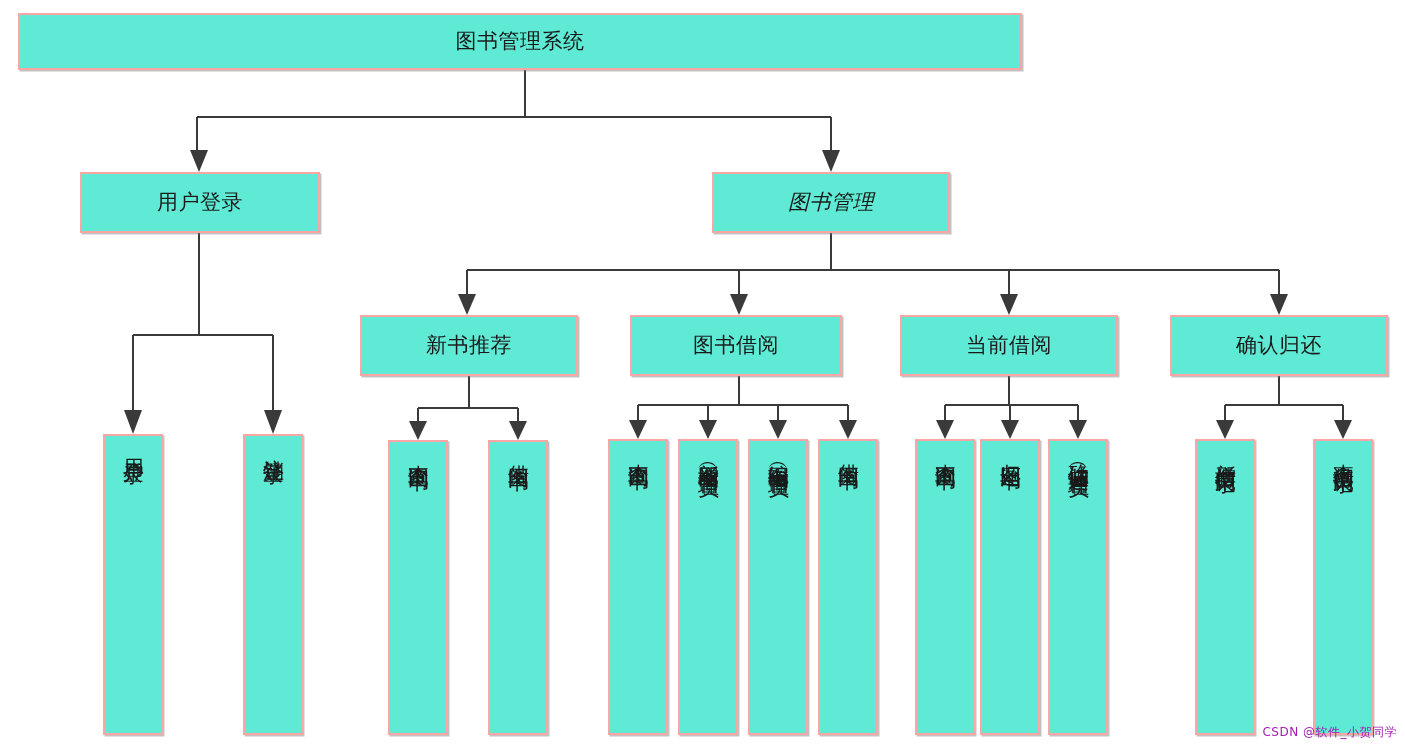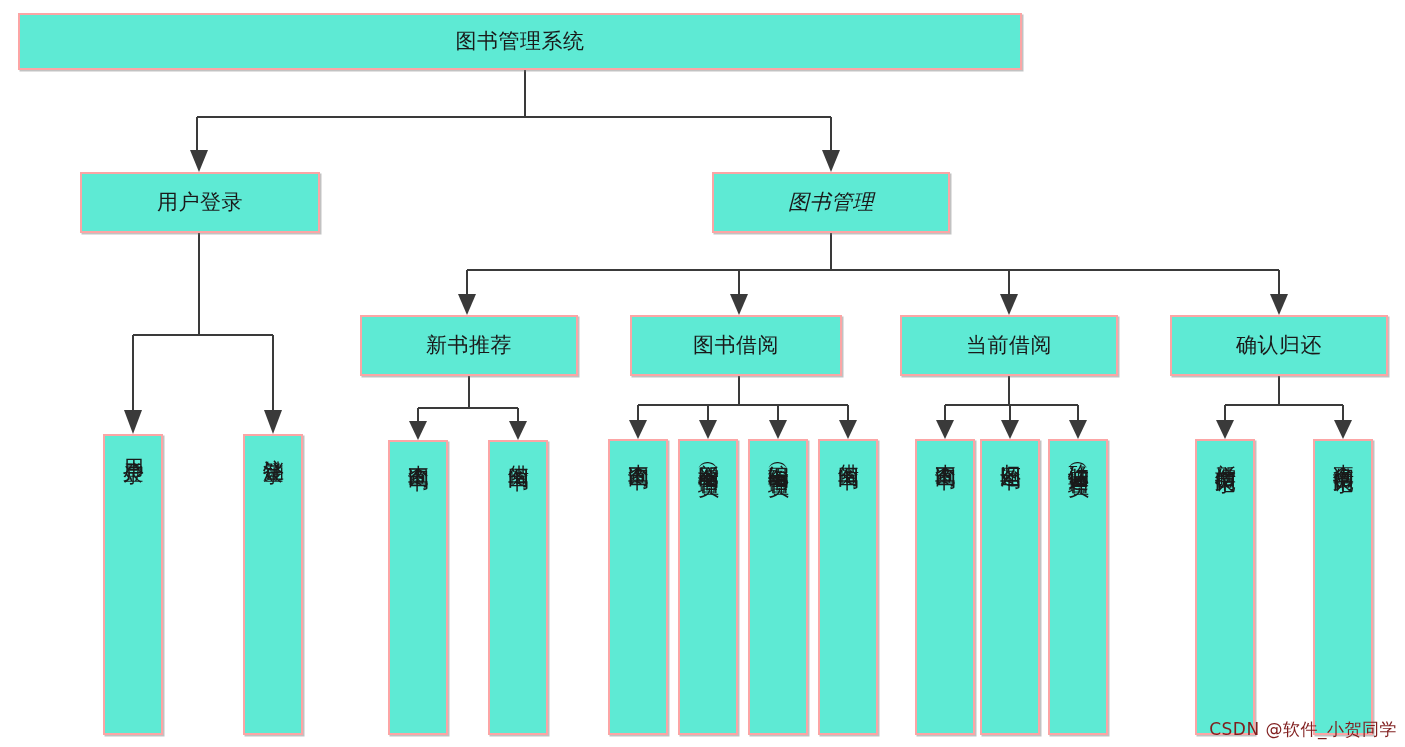--- a/index.html
+++ b/index.html
@@ -54,22 +54,22 @@
     writing-mode: vertical-rl;
     text-orientation: upright;
     font-size: 21px;
     letter-spacing: 2px;
     line-height: 1;
   }
   #watermark {
     position: absolute;
     right: 8px;
     bottom: 6px;
-    font-size: 17px;
-    color: #7f1d1d;
+    font-size: 12px;
+    color: #a21caf;
     letter-spacing: 0.5px;
     white-space: nowrap;
   }
 </style>
 </head>
 <body>
 
 <div id="diagram-root">
 
   <svg class="wires" viewBox="0 0 1405 747" xmlns="http://www.w3.org/2000/svg">

